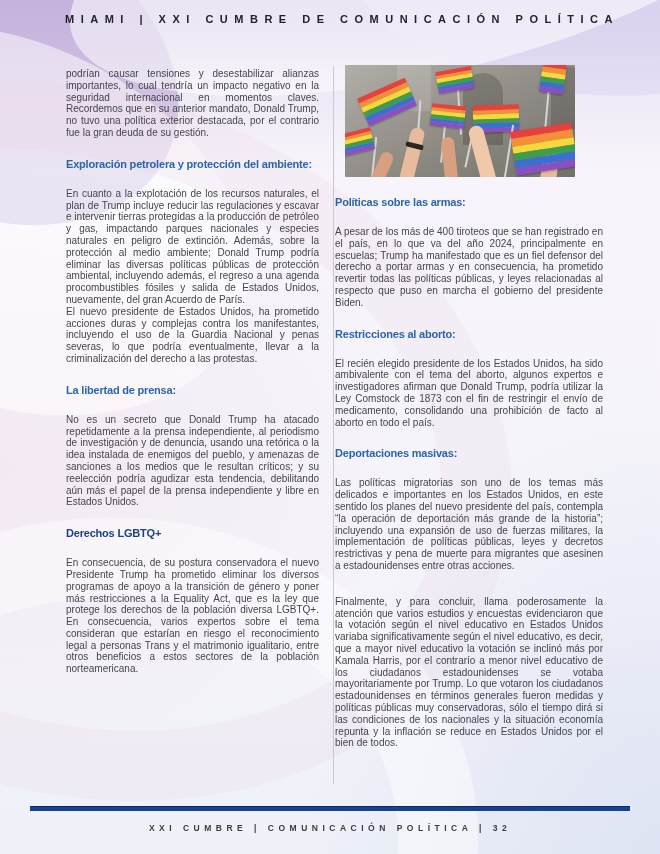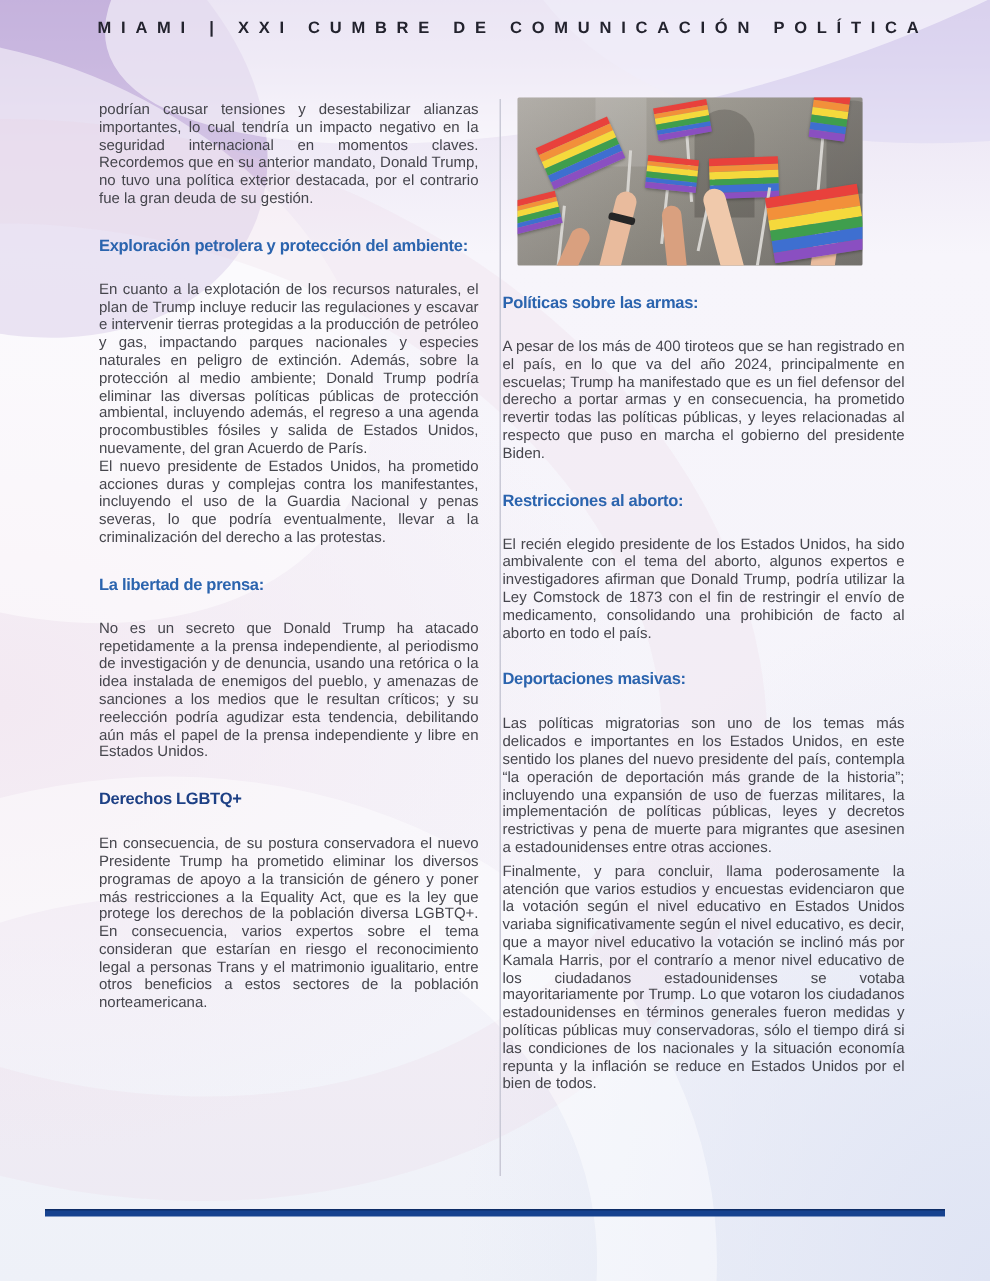--- a/index.html
+++ b/index.html
@@ -23,21 +23,21 @@
   .page-curve{position:absolute;width:760px;height:560px;left:-380px;top:90px;border:70px solid rgba(233,203,222,.18);border-radius:50%;transform:rotate(18deg);pointer-events:none;}
   .page-curve2{position:absolute;width:620px;height:520px;left:-300px;top:520px;border:80px solid rgba(255,255,255,.45);border-radius:50%;transform:rotate(-12deg);pointer-events:none;}
   .bg-star{position:absolute;left:110px;top:265px;width:52px;height:52px;background:rgba(255,255,255,.6);opacity:.5;
     clip-path:polygon(50% 0%,61% 35%,98% 35%,68% 57%,79% 91%,50% 70%,21% 91%,32% 57%,2% 35%,39% 35%);pointer-events:none;}
   
   .header-title{position:absolute;top:13px;left:0;width:660px;text-align:center;
     font-size:11px;font-weight:bold;letter-spacing:6.5px;color:var(--header-text,#23232e);white-space:nowrap;margin-left:12px;}
   
   .col{position:absolute;color:var(--body-text,#45454c);}
   .col p{margin:0;font-size:10px;line-height:11.8px;text-align:justify;}
-  .col p.para-gap{margin-top:4px;}
+  .col p.para-gap{margin-top:24px;}
   .col h2{margin:15px 0 13px 0;font-size:11px;line-height:21px;font-weight:700;
     letter-spacing:-0.2px;color:var(--heading-blue,#2b64ae);}
   .col h2.navy{color:var(--heading-navy,#1d4085);}
   .col-left{left:66px;top:66px;width:253px;}
   .col-left p:first-child{margin-top:2px;}
   .col-right{left:335px;top:64px;width:268px;}
   .divider{position:absolute;left:333px;top:66px;width:1px;height:718px;background:var(--divider,#c9c9d6);}
   
   .photo{position:relative;width:230px;height:112px;margin:1px 0 0 10px;overflow:hidden;border-radius:1px;
     background:linear-gradient(118deg,#aba7a1 0%,#969289 45%,#7d7a75 100%);}
@@ -195,14 +195,15 @@
     <h2>Políticas sobre las armas:</h2>
     <p>A pesar de los más de 400 tiroteos que se han registrado en el país, en lo que va del año 2024, principalmente en escuelas; Trump ha manifestado que es un fiel defensor del derecho a portar armas y en consecuencia, ha prometido revertir todas las políticas públicas, y leyes relacionadas al respecto que puso en marcha el gobierno del presidente Biden.</p>
     <h2>Restricciones al aborto:</h2>
     <p>El recién elegido presidente de los Estados Unidos, ha sido ambivalente con el tema del aborto, algunos expertos e investigadores afirman que Donald Trump, podría utilizar la Ley Comstock de 1873 con el fin de restringir el envío de medicamento, consolidando una prohibición de facto al aborto en todo el país.</p>
     <h2>Deportaciones masivas:</h2>
     <p>Las políticas migratorias son uno de los temas más delicados e importantes en los Estados Unidos, en este sentido los planes del nuevo presidente del país, contempla “la operación de deportación más grande de la historia”; incluyendo una expansión de uso de fuerzas militares, la implementación de políticas públicas, leyes y decretos restrictivas y pena de muerte para migrantes que asesinen a estadounidenses entre otras acciones.</p>
     <p class="para-gap">Finalmente, y para concluir, llama poderosamente la atención que varios estudios y encuestas evidenciaron que la votación según el nivel educativo en Estados Unidos variaba significativamente según el nivel educativo, es decir, que a mayor nivel educativo la votación se inclinó más por Kamala Harris, por el contrarío a menor nivel educativo de los ciudadanos estadounidenses se votaba mayoritariamente por Trump. Lo que votaron los ciudadanos estadounidenses en términos generales fueron medidas y políticas públicas muy conservadoras, sólo el tiempo dirá si las condiciones de los nacionales y la situación economía repunta y la inflación se reduce en Estados Unidos por el bien de todos.</p>
   </div>
 
   <div class="footer-line"></div>
+  <div class="footer-text">XXI CUMBRE | COMUNICACIÓN POLÍTICA | 32</div>
 
 </div>
 
 </body></html>

